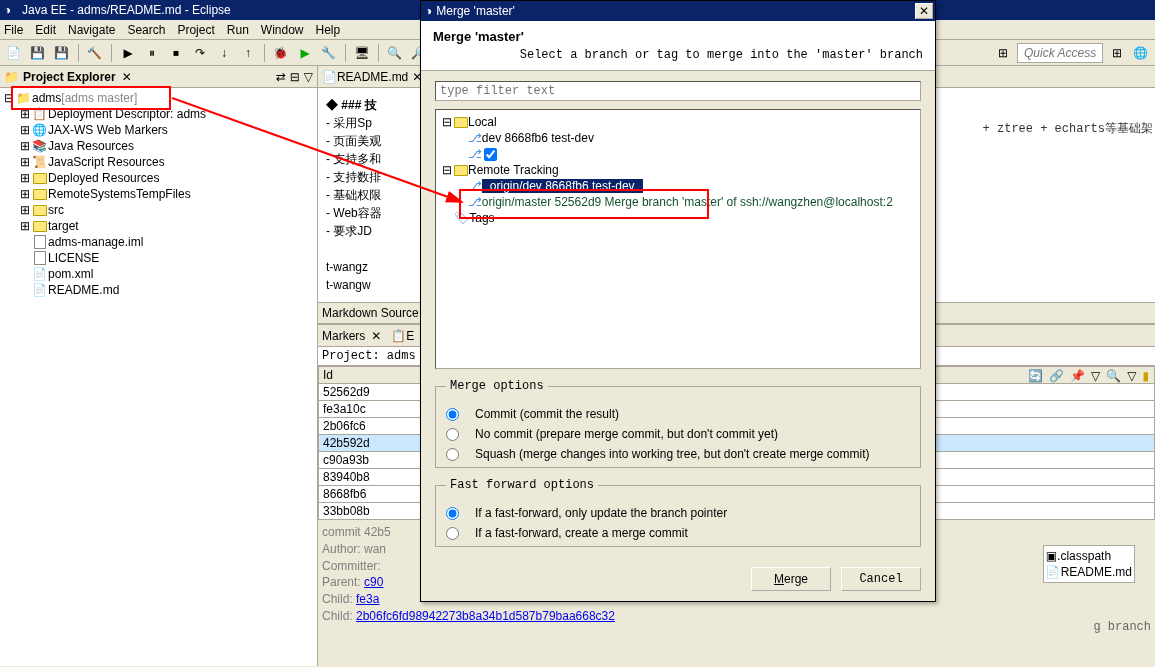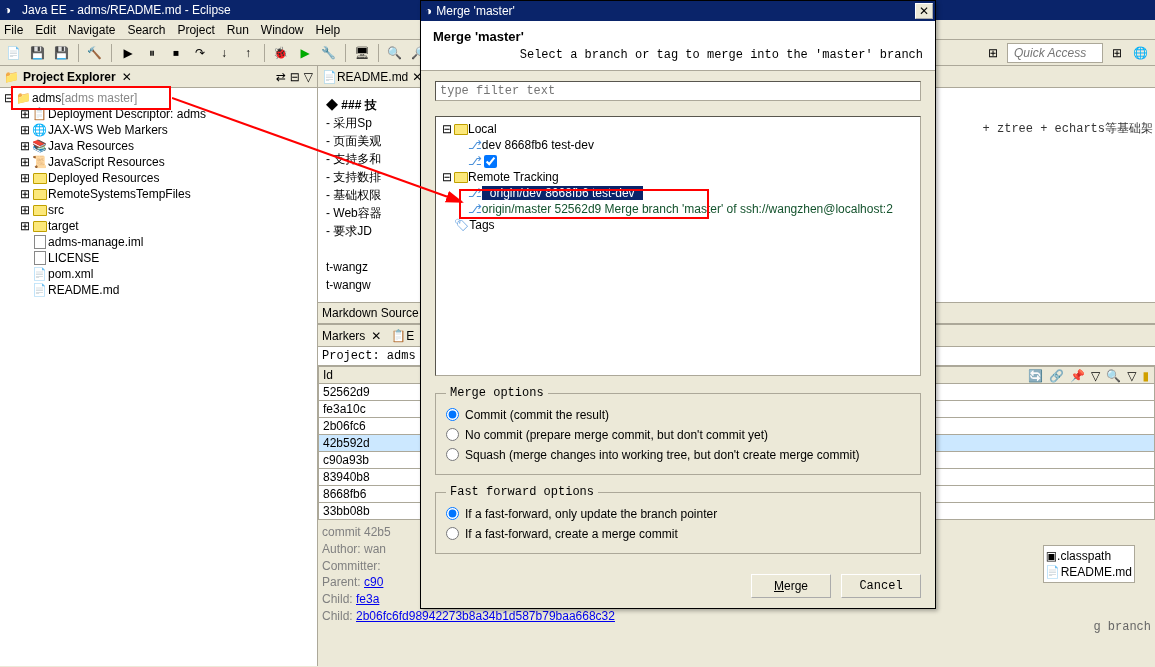--- a/index.html
+++ b/index.html
@@ -4,21 +4,21 @@
 <style>
 * { box-sizing: border-box; margin: 0; padding: 0; font-family: "Microsoft Sans Serif", Arial, sans-serif; font-size: 12px; }
 body { background: #ece9d8; width: 1155px; height: 667px; position: relative; overflow: hidden; }
 .titlebar { background: linear-gradient(#0a246a, #0a246a); color: #fff; height: 20px; display: flex; align-items: center; padding-left: 4px; }
 .titlebar .icon { width: 14px; height: 14px; margin-right: 4px; }
 .menubar { background: #ece9d8; border-bottom: 1px solid #aca899; height: 20px; display: flex; align-items: center; padding-left: 4px; gap: 12px; }
 .menubar span { color: #000; }
 .toolbar { background: #ece9d8; border-bottom: 1px solid #aca899; height: 26px; display: flex; align-items: center; padding: 0 4px; gap: 4px; }
 .toolbar .btn { width: 20px; height: 20px; border: 1px solid transparent; display: flex; align-items: center; justify-content: center; }
 .toolbar .sep { width: 1px; height: 18px; background: #aca899; margin: 0 2px; }
-.quick { border: 1px solid #aca899; background: #fff; padding: 2px 6px; width: 96px; color: #808080; font-style: italic; }
+.quick { border: 1px solid #aca899; background: #fff; padding: 2px 6px; width: 86px; color: #808080; font-style: italic; }
 .main { display: flex; height: 600px; }
 .explorer { width: 318px; border-right: 1px solid #aca899; display: flex; flex-direction: column; }
 .viewtab { background: #ece9d8; border-bottom: 1px solid #aca899; height: 22px; display: flex; align-items: center; padding: 0 4px; gap: 4px; }
 .viewtab .label { font-weight: bold; color: #000; }
 .tree { background: #fff; flex: 1; padding: 2px; overflow: auto; font-family: "Courier New", monospace; }
 .tree-item { display: flex; align-items: center; height: 16px; white-space: nowrap; }
 .tree-item .exp { width: 14px; text-align: center; color: #000; }
 .tree-item .ticon { width: 16px; height: 14px; display: inline-flex; align-items: center; justify-content: center; }
 .tree-item .lbl {}
 .redbox { border: 2px solid #ff0000; position: absolute; }
@@ -34,28 +34,28 @@
 .markgrid .sel td { background: #cce8ff; }
 .commitinfo { padding: 4px; font-family: "Courier New", monospace; line-height: 1.4; color: #808080; }
 .commitinfo a { color: #0000ee; text-decoration: underline; }
 .dialog { position: absolute; left: 420px; top: 0; width: 516px; background: #ece9d8; border: 1px solid #000; box-shadow: 2px 2px 4px rgba(0,0,0,0.3); z-index: 100; }
 .dtitle { background: linear-gradient(#0a246a, #0a246a); color: #fff; height: 20px; display: flex; align-items: center; padding-left: 4px; justify-content: space-between; }
 .dtitle .closebtn { width: 18px; height: 16px; background: #ece9d8; color: #000; display: flex; align-items: center; justify-content: center; margin-right: 2px; border: 1px outset #fff; }
 .dheader { background: #fff; padding: 8px 12px; border-bottom: 1px solid #aca899; }
 .dheader h2 { font-size: 13px; font-weight: bold; margin-bottom: 4px; }
 .dheader p { font-family: "Courier New", monospace; text-align: right; }
 .dbody { padding: 10px 14px; }
-.filter { width: 100%; border: 1px inset #aca899; padding: 2px 4px; font-family: "Courier New", monospace; color: #808080; margin-bottom: 15px; }
+.filter { width: 100%; border: 1px inset #aca899; padding: 2px 4px; font-family: "Courier New", monospace; color: #808080; margin-bottom: 8px; }
 .branchtree { background: #fff; border: 1px inset #aca899; height: 260px; padding: 4px; font-family: "Courier New", monospace; overflow: hidden; }
 .btitem { display: flex; align-items: center; height: 16px; white-space: nowrap; }
 .btitem .exp { width: 14px; text-align: center; }
 .btitem .sel { background: #0a246a; color: #fff; padding: 0 8px; }
 .fieldset { border: 1px solid #aca899; margin-top: 10px; padding: 8px 10px 6px; }
 .fieldset legend { padding: 0 4px; font-family: "Courier New", monospace; }
-.radio-row { display: flex; align-items: flex-start; height: 20px; font-family: "Courier New", monospace; }
+.radio-row { display: flex; align-items: flex-end; height: 20px; font-family: "Courier New", monospace; gap: 10px; }
 .radio-row input { margin-right: 6px; }
 .dbuttons { display: flex; justify-content: flex-end; gap: 10px; padding: 10px 14px; }
 .dbuttons button { width: 80px; height: 24px; background: #ece9d8; border: 1px outset #fff; font-family: "Courier New", monospace; }
 .right-extra { position: absolute; right: 2px; top: 120px; font-family: "Courier New", monospace; color: #333; }
 .right-files { position: absolute; right: 20px; top: 545px; font-family: "Courier New", monospace; background: #fff; border: 1px solid #aca899; padding: 2px; }
 .right-files div { height: 16px; display: flex; align-items: center; }
 .arrow-svg { position: absolute; top: 86px; left: 172px; z-index: 200; pointer-events: none; }
 .folder-icon { width: 14px; height: 11px; background: #fce87a; border: 1px solid #c0a000; border-radius: 1px 1px 0 0; display: inline-block; }
 .file-icon { width: 12px; height: 14px; background: #fff; border: 1px solid #888; display: inline-block; }
 .underline { text-decoration: underline; }

